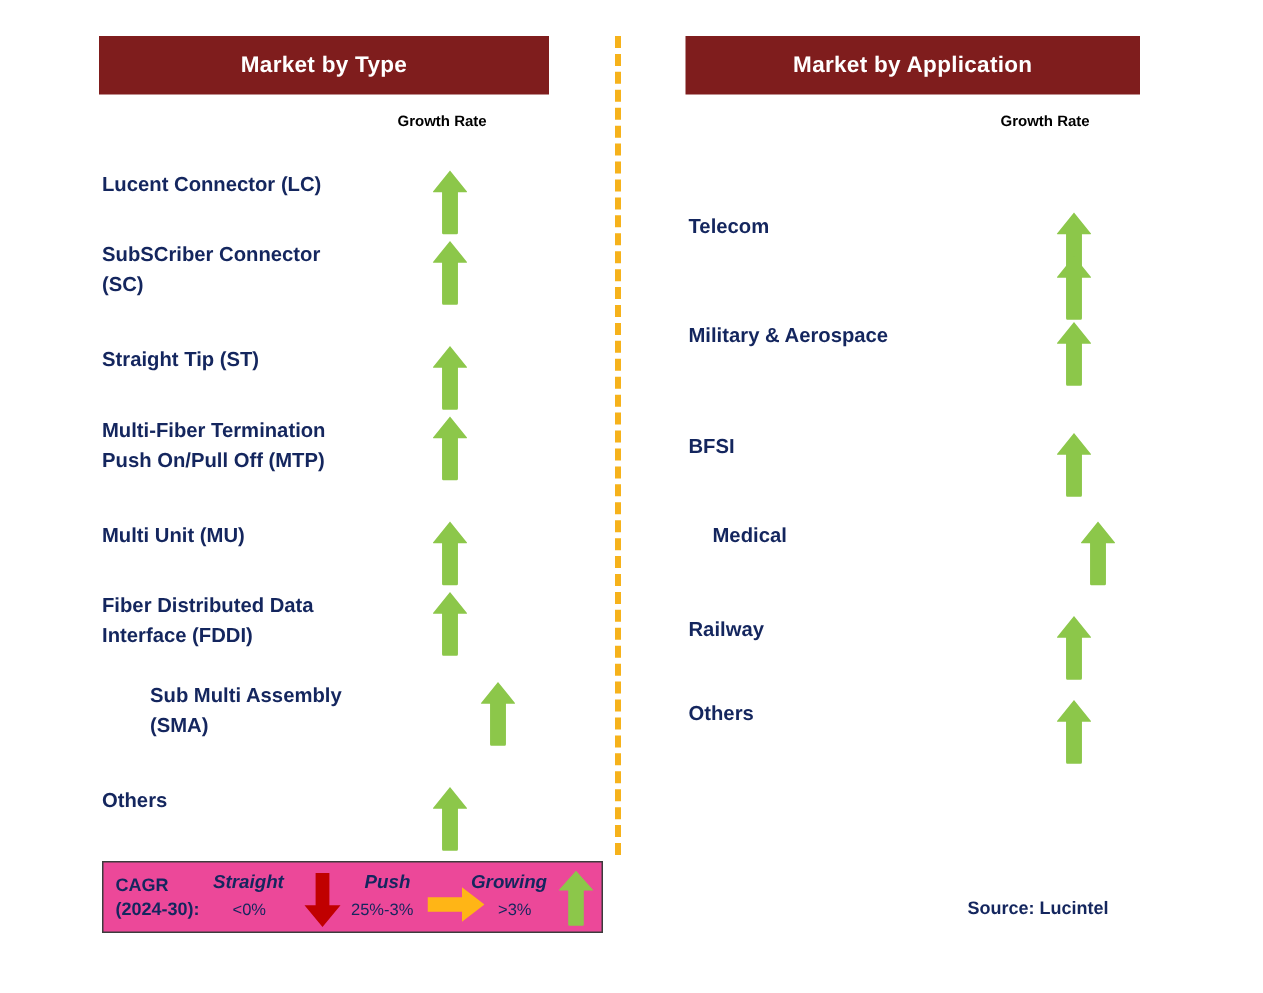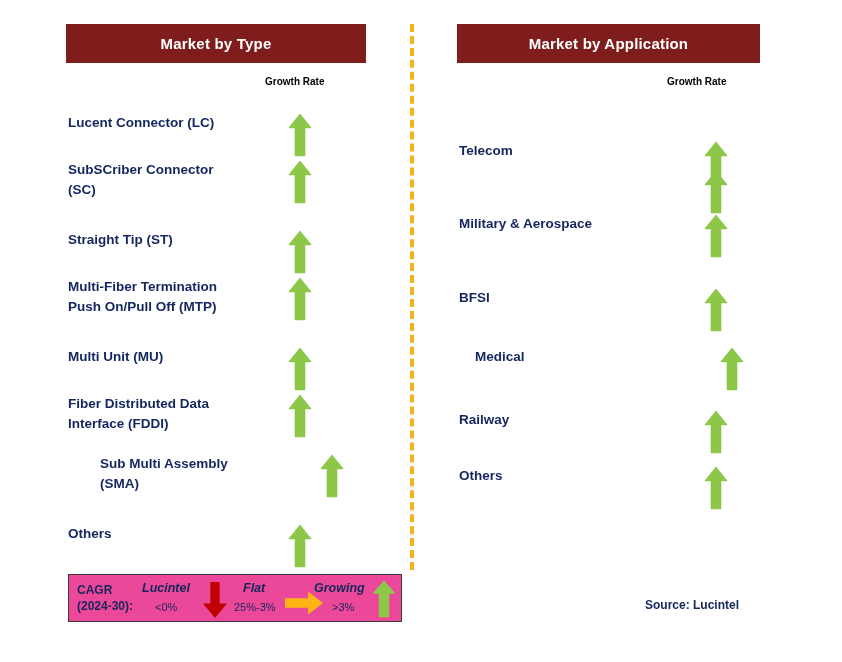--- a/index.html
+++ b/index.html
@@ -263,29 +263,29 @@
             <path d="M12 0.6 L23.3 14.6 Q23.7 15.1 23.0 15.2 L17.3 15.2 L17.3 42.2 Q17.3 43.2 16.4 43.2 L7.6 43.2 Q6.7 43.2 6.7 42.2 L6.7 15.2 L1.0 15.2 Q0.3 15.1 0.7 14.6 Z" fill="#8CC74A"></path>
           </svg></div>
       </div>
     </div>
 
   <div id="legend">
     <div class="legend-inner">
       <div class="legend-cagr">CAGR
 (2024-30):</div>
 
-      <div class="legend-term" id="lg-neg-label">Lucintel</div>
+      <div class="legend-term" id="lg-neg-label">Straight</div>
       <div class="legend-val" id="lg-neg-val">&lt;0%</div>
       <div class="legend-icon" id="lg-icon-down">
         <svg width="26" height="36" viewBox="0 0 26 36" aria-hidden="true">
           <path d="M8.4 0 H17.6 V21.5 L25 21.5 L13 36 L1 21.5 L8.4 21.5 Z" fill="#C00000"></path>
         </svg>
       </div>
 
-      <div class="legend-term" id="lg-flat-label">Flat</div>
+      <div class="legend-term" id="lg-flat-label">Push</div>
       <div class="legend-val" id="lg-flat-val">25%-3%</div>
       <div class="legend-icon" id="lg-icon-flat">
         <svg width="38" height="24" viewBox="0 0 38 24" aria-hidden="true">
           <path d="M0 7.2 V16.8 H23 V23.5 L38 12 L23 0.5 V7.2 Z" fill="#FFB516"></path>
         </svg>
       </div>
 
       <div class="legend-term" id="lg-grow-label">Growing</div>
       <div class="legend-val" id="lg-grow-val">&gt;3%</div>
       <div class="legend-icon" id="lg-icon-up">

